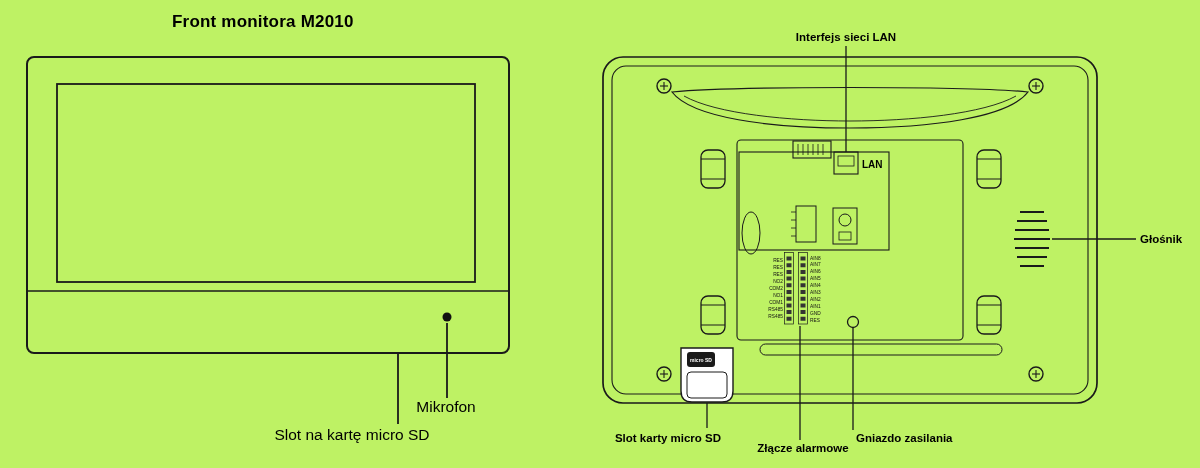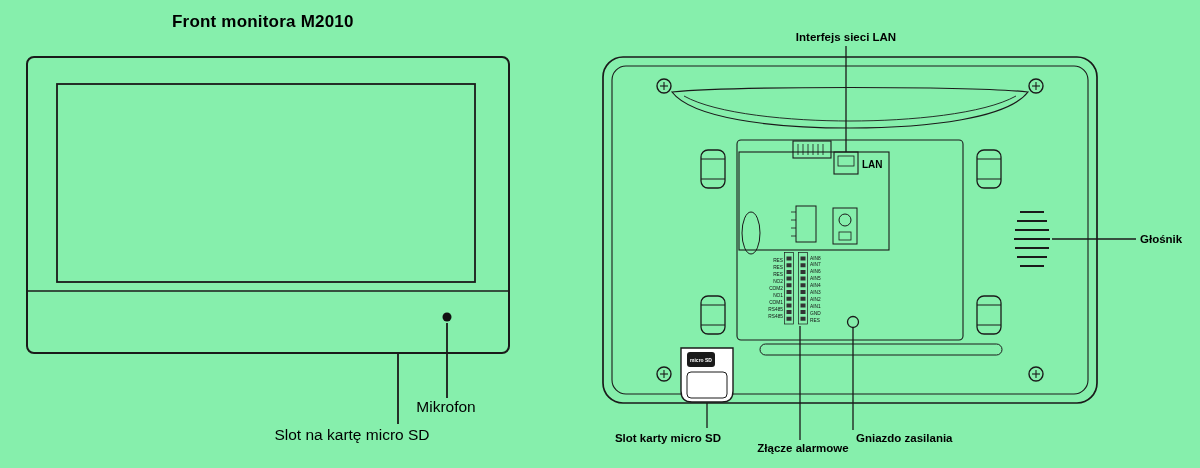--- a/index.html
+++ b/index.html
@@ -1,16 +1,16 @@
 <!DOCTYPE html>
 <html><head>
 <meta charset="utf-8">
 <style>
   html,body{margin:0;padding:0;background:#ffffff;}
-  .stage{position:relative;width:1200px;height:468px;background:#86efac;overflow:hidden;}
+  .stage{position:relative;width:1200px;height:468px;background:#bef264;overflow:hidden;}
   svg{display:block;}
   .ln{fill:none;stroke:#1a1a1a;}
   text{fill:#000;stroke:none;font-family:"Liberation Sans",sans-serif;}
   .title{font-size:17px;font-weight:600;letter-spacing:.2px;}
   .bold{font-weight:800;}
   .lbl-lg{font-size:15.5px;}
   .lbl-sm{font-size:11.5px;font-weight:700;}
   .lan-lbl{font-size:10px;font-weight:700;}
   .pin{font-size:4.8px;fill:#111;}
   .badge-text{font-size:5px;font-weight:700;fill:#ffffff;}

